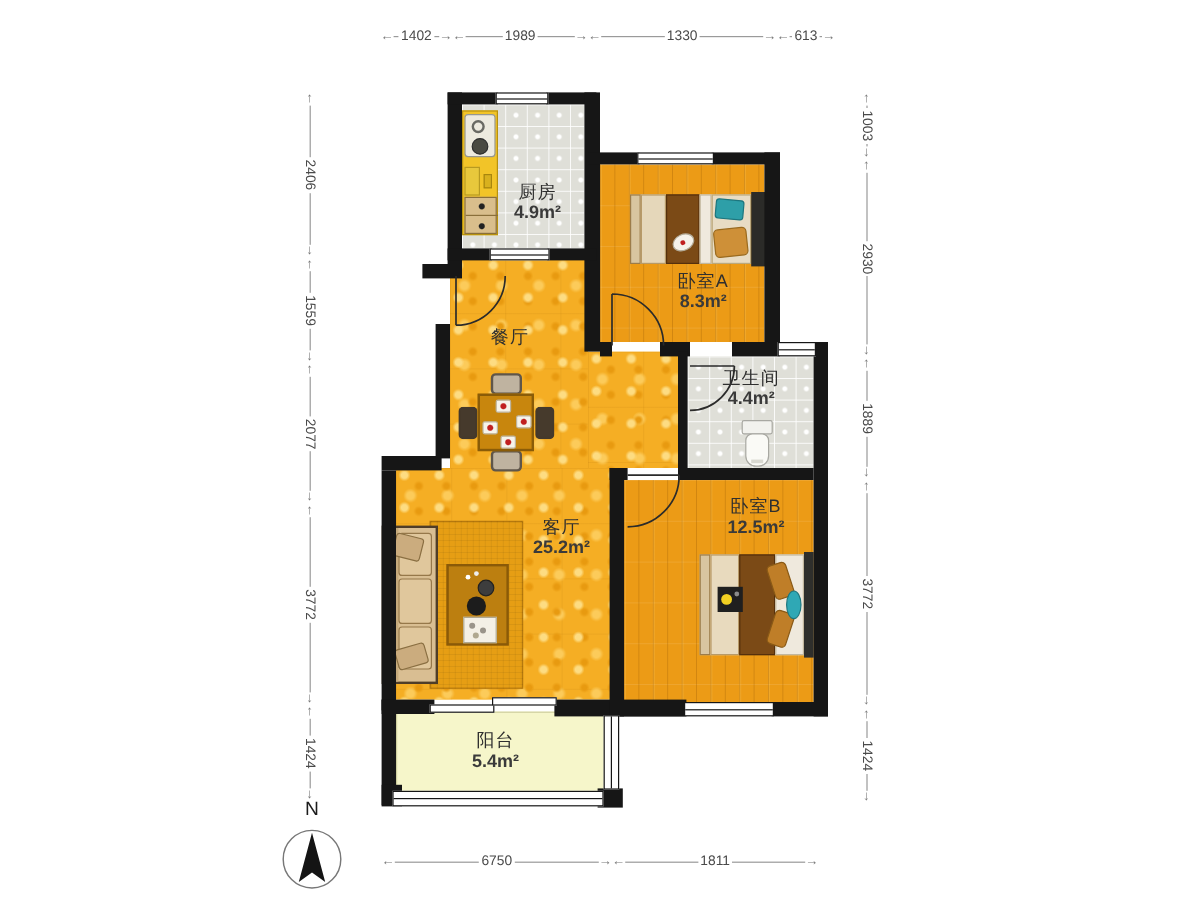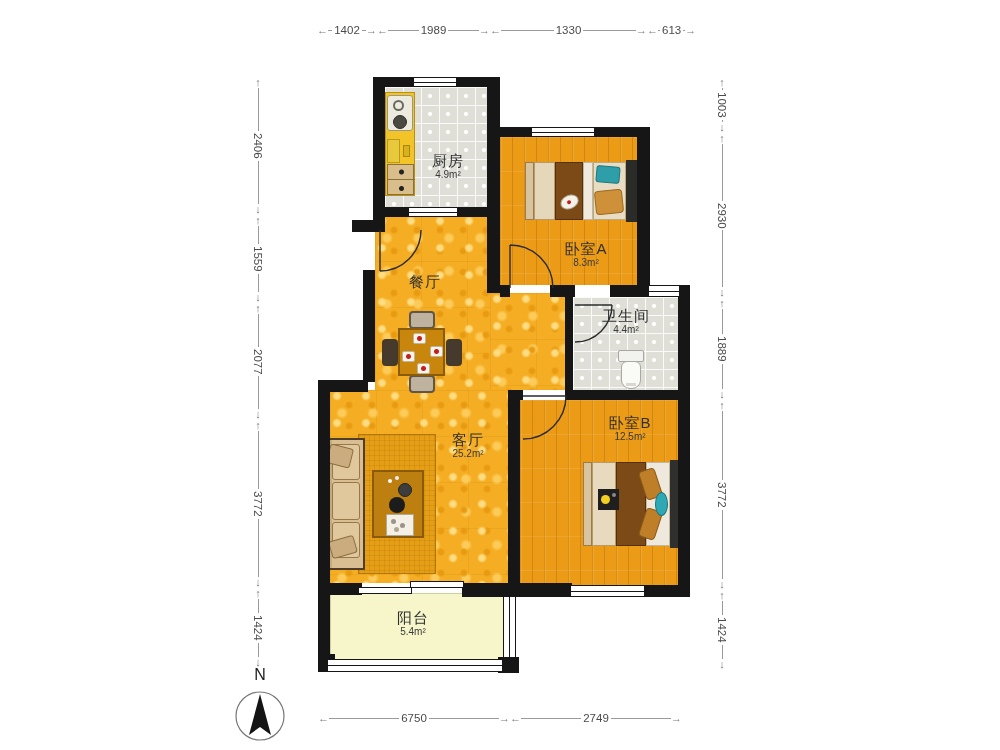--- a/index.html
+++ b/index.html
@@ -37,21 +37,21 @@
   .win-h,.win-v{position:absolute;background:#fff;border:1px solid #161616;z-index:40;box-sizing:border-box;}
   .win-h::before{content:"";position:absolute;left:0;right:0;top:50%;height:1px;margin-top:-.5px;background:#161616;}
   .win-v::before{content:"";position:absolute;top:0;bottom:0;left:50%;width:1px;margin-left:-.5px;background:#161616;}
   .slide{position:absolute;background:#fff;border:1px solid #161616;z-index:41;box-sizing:border-box;}
   
   .furn{position:absolute;z-index:10;box-sizing:border-box;}
   .abs{position:absolute;box-sizing:border-box;}
   
   .rlabel{position:absolute;z-index:60;text-align:center;color:#2f2f2f;pointer-events:none;}
   .rlabel .nm{font-size:15px;font-weight:500;letter-spacing:1px;line-height:1.15;}
-  .rlabel .ar{font-size:10px;color:#3a3a3a;line-height:1.2;}
+  .rlabel .ar{font-size:15px;color:#3a3a3a;line-height:1.2;font-weight:bold;}
   
   .dim-h{position:absolute;display:flex;align-items:center;color:#4a4a4a;font-size:11.5px;z-index:70;height:16px;}
   .dim-h .ln{flex:1;height:1px;background:#9a9a9a;min-width:2px;}
   .dim-h .ar{font-size:11px;color:#7a7a7a;line-height:1;}
   .dim-h .tx{padding:0 2px;white-space:nowrap;}
   .dim-v{position:absolute;display:flex;flex-direction:column;align-items:center;color:#4a4a4a;font-size:11.5px;z-index:70;width:16px;}
   .dim-v .ln{flex:1;width:1px;background:#9a9a9a;min-height:2px;}
   .dim-v .ar{font-size:11px;color:#7a7a7a;line-height:1;}
   .dim-v .tx{writing-mode:vertical-rl;padding:2px 0;white-space:nowrap;}
   #doorsvg{position:absolute;left:0;top:0;z-index:50;}
@@ -201,21 +201,21 @@
     </g>
     <circle cx="260" cy="716" r="24" fill="#ffffff" stroke="#777777" stroke-width="1.2"></circle>
     <path d="M 260 694 L 249 735 L 260 727 L 271 735 Z" fill="#141414"></path>
   </svg>
   <div id="north-label">N</div>
 
   <div class="rlabel" style="left:410px;top:134px;width:76px;margin-top:18px;">
     <div class="nm">厨房</div>
       <div class="ar">4.9m²</div>
   </div>
-  <div class="rlabel" style="left:546px;top:240px;width:80px;">
+  <div class="rlabel" style="left:546px;top:226px;width:80px;">
     <div class="nm">卧室A</div>
       <div class="ar">8.3m²</div>
   </div>
   <div class="rlabel" style="left:586px;top:307px;width:80px;">
     <div class="nm">卫生间</div>
       <div class="ar">4.4m²</div>
   </div>
   <div class="rlabel" style="left:590px;top:414px;width:80px;">
     <div class="nm">卧室B</div>
       <div class="ar">12.5m²</div>
@@ -264,21 +264,21 @@
   <div class="dim-h" style="left:318px;top:710px;width:192px;">
     <span class="ar">←</span>
       <span class="ln"></span>
       <span class="tx">6750</span>
       <span class="ln"></span>
       <span class="ar">→</span>
   </div>
   <div class="dim-h" style="left:510px;top:710px;width:172px;">
     <span class="ar">←</span>
       <span class="ln"></span>
-      <span class="tx">2749</span>
+      <span class="tx">1811</span>
       <span class="ln"></span>
       <span class="ar">→</span>
   </div>
 
   <div class="dim-v" style="left:250px;top:77px;height:138px;">
     <span class="ar">↑</span>
       <span class="ln"></span>
       <span class="tx">2406</span>
       <span class="ln"></span>
       <span class="ar">↓</span>

